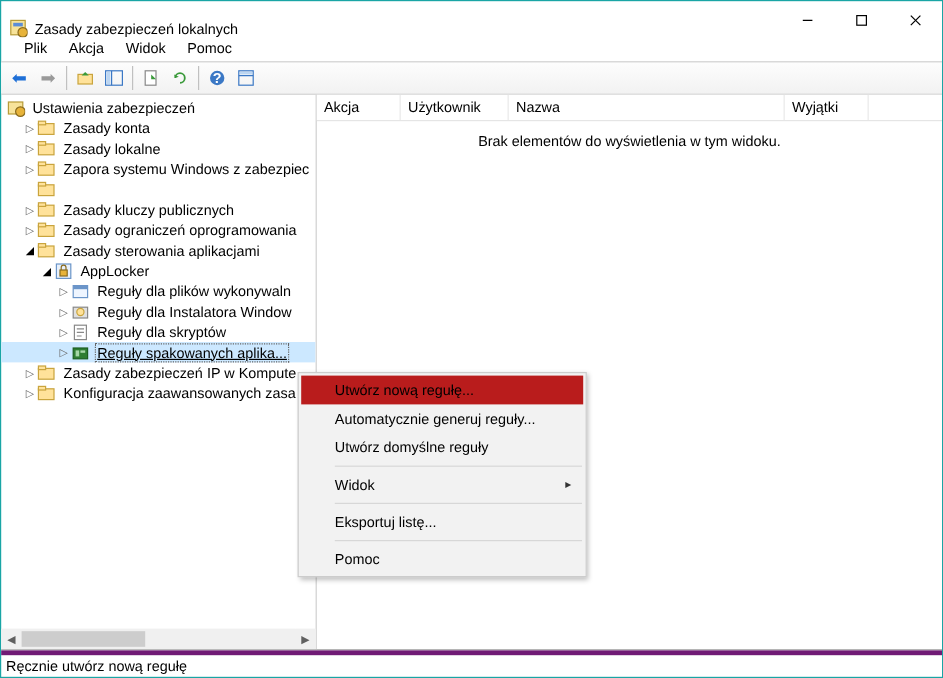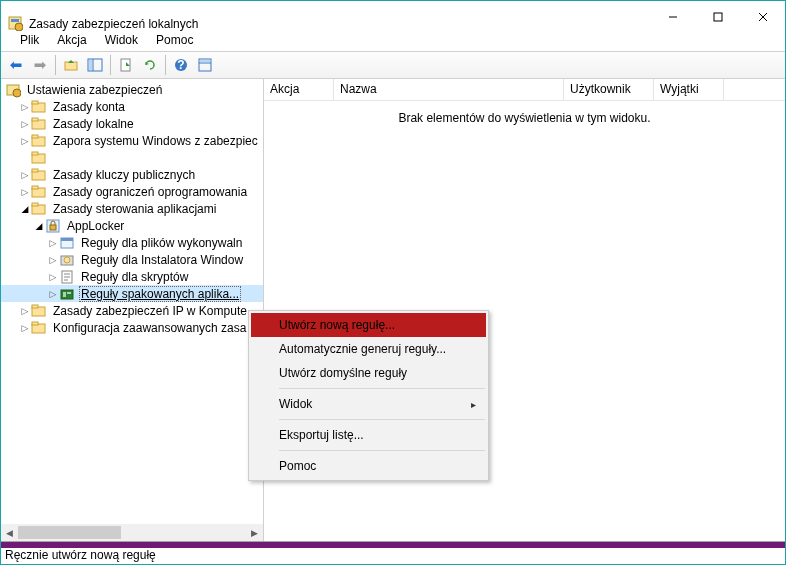--- a/index.html
+++ b/index.html
@@ -26,21 +26,21 @@
   .indent { display: inline-block; }
   .hscroll { height: 17px; background: #f0f0f0; display: flex; align-items: center; }
   .hscroll-btn { width: 17px; height: 17px; background: #f0f0f0; border: none; display: flex; align-items: center; justify-content: center; color: #606060; font-size: 9px; }
   .hscroll-track { flex: 1; height: 17px; background: #f0f0f0; position: relative; }
   .hscroll-thumb { position: absolute; left: 0; top: 2px; height: 13px; width: 45%; background: #cdcdcd; border-radius: 0; }
   .list-pane { flex: 1; display: flex; flex-direction: column; }
   .list-header { height: 22px; display: flex; border-bottom: 1px solid #e5e5e5; }
   .list-header-cell { padding: 3px 6px; border-right: 1px solid #e5e5e5; background: #fff; }
   .list-body { flex: 1; position: relative; }
   .list-empty { position: absolute; top: 10px; left: 0; right: 0; text-align: center; color: #000; }
-  .statusbar { height: 22px; display: flex; padding-left: 4px; border-top: 6px solid #701a75; }
+  .statusbar { height: 22px; display: flex; align-items: center; padding-left: 4px; border-top: 4px solid #701a75; }
   
   .ctx { position: absolute; left: 247px; top: 309px; width: 241px; background: #f2f2f2; border: 1px solid #ccc; box-shadow: 2px 2px 4px rgba(0,0,0,0.25); padding: 2px; }
   .ctx-item { height: 24px; display: flex; align-items: center; padding: 0 28px 0 28px; position: relative; }
   .ctx-item.highlight { background: #b91c1c; }
   .ctx-item.submenu::after { content: "▸"; position: absolute; right: 10px; font-size: 10px; color: #333; }
   .ctx-sep { height: 1px; background: #d7d7d7; margin: 3px 1px 3px 28px; }
   
   .label { padding: 1px 2px; }
 </style>
 </head>
@@ -313,22 +313,22 @@
         <div class="hscroll-track">
             <div class="hscroll-thumb"></div>
           </div>
         <button class="hscroll-btn">▶</button>
       </div>
     </div>
 
     <div class="list-pane">
       <div class="list-header">
         <div class="list-header-cell" style="width:70px">Akcja</div>
+        <div class="list-header-cell" style="width:90px">Użytkownik</div>
         <div class="list-header-cell" style="width:230px">Nazwa</div>
-        <div class="list-header-cell" style="width:90px">Użytkownik</div>
         <div class="list-header-cell" style="width:70px">Wyjątki</div>
         <div class="list-header-cell" style="flex:1;border-right:none"></div>
       </div>
       <div class="list-body">
         <div class="list-empty">Brak elementów do wyświetlenia w tym widoku.</div>
       </div>
     </div>
   </div>
 
   <div class="statusbar">

